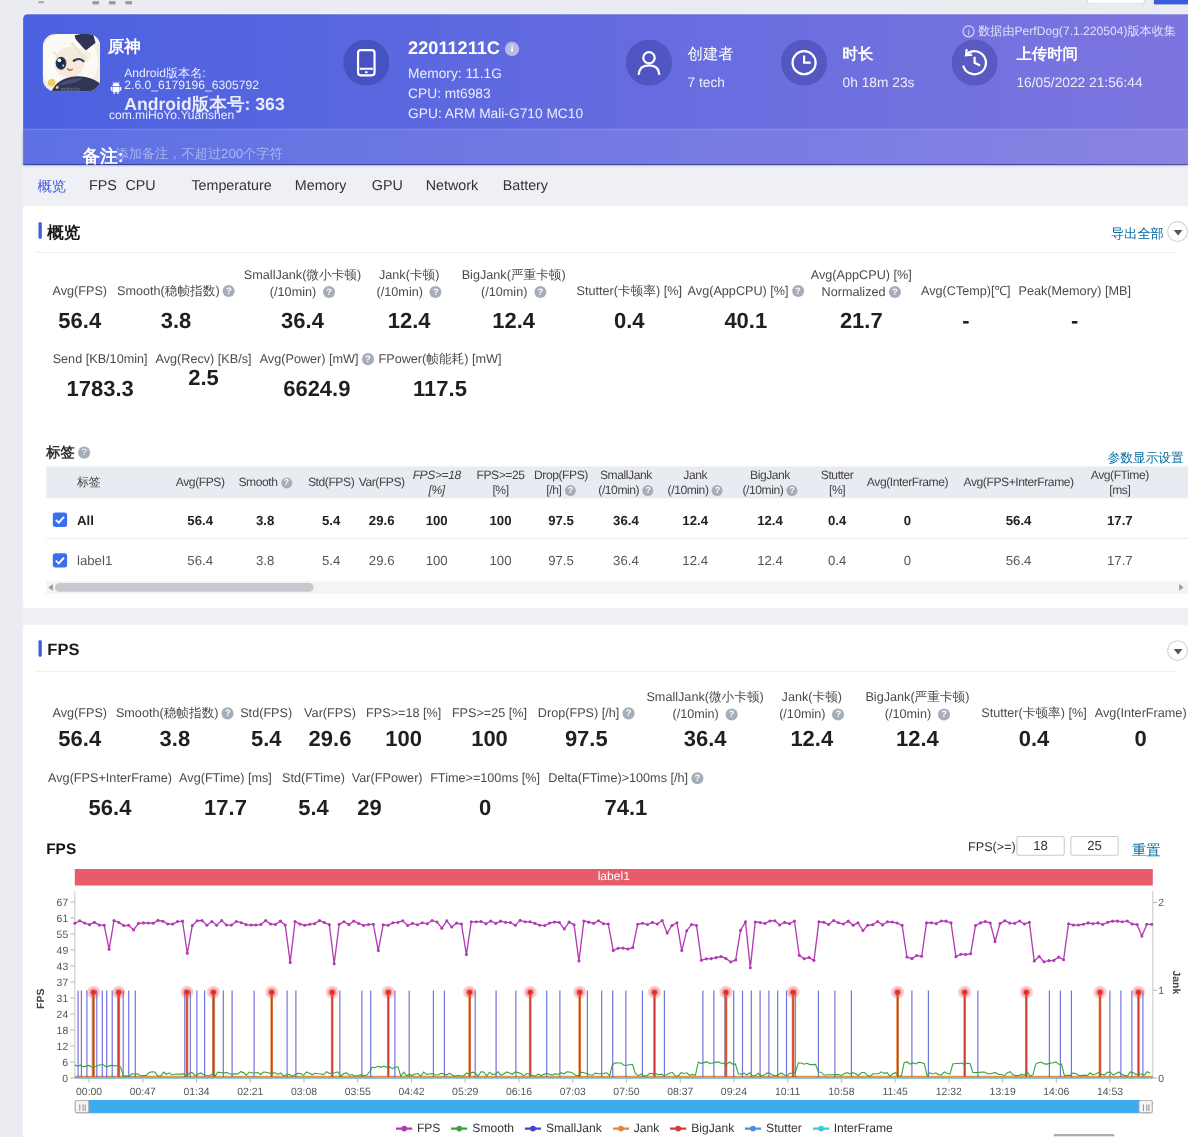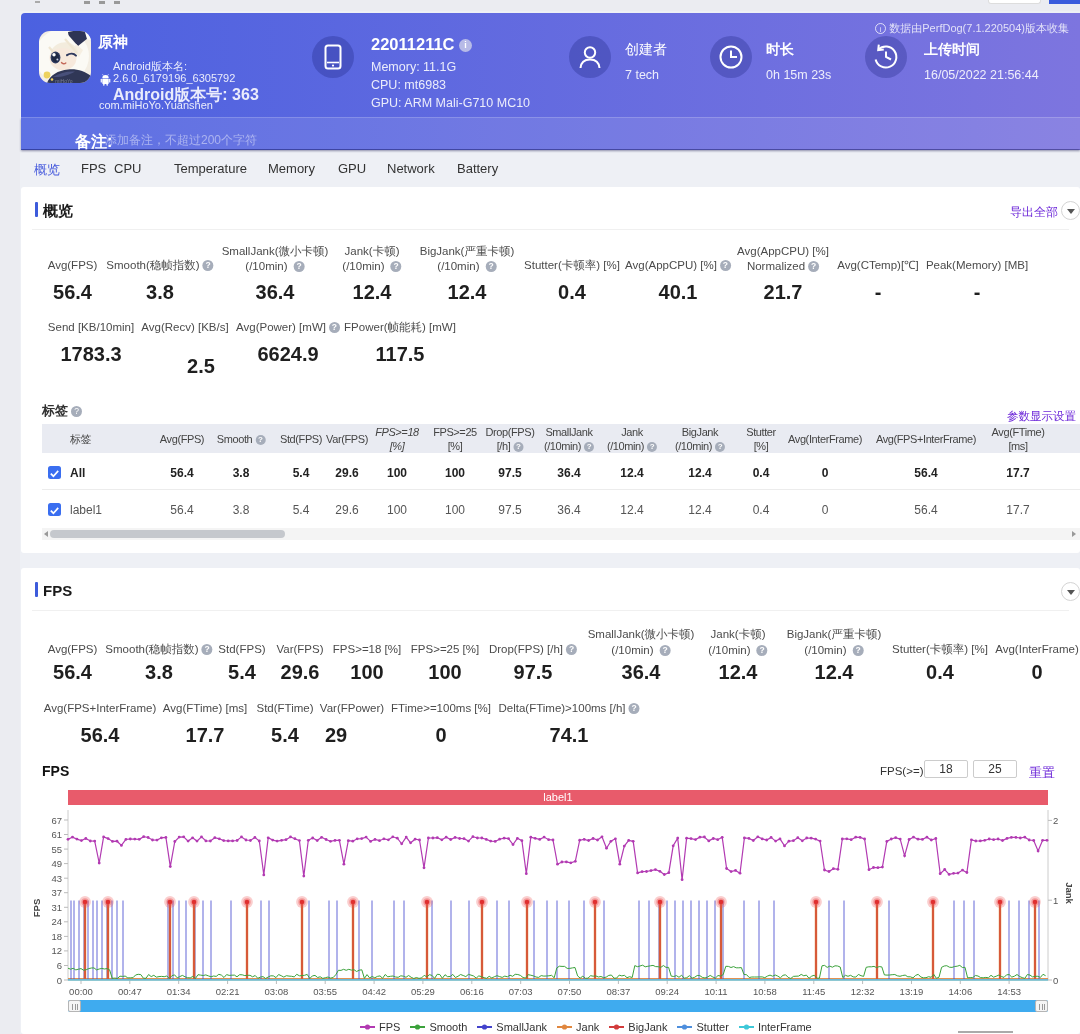--- a/index.html
+++ b/index.html
@@ -20,21 +20,21 @@
 .sval {position:absolute;transform:translateX(-50%);font-size:20px;font-weight:bold;color:#1f1f1f;white-space:nowrap;}
 .qi {display:inline-block;width:11px;height:11px;border-radius:50%;background:#a6adba;color:#fff;
   font-size:8.5px;line-height:11px;text-align:center;margin-left:3px;vertical-align:1px;font-weight:bold;}
 .qis {width:10px;height:10px;line-height:10px;font-size:8px;}
 .th {position:absolute;transform:translateX(-50%);font-size:11px;color:#444;white-space:nowrap;text-align:center;line-height:13.5px;letter-spacing:-0.4px;}
 .tr {position:absolute;transform:translateX(-50%);font-size:12px;color:#555;white-space:nowrap;}
 .tr.b {font-weight:bold;color:#222;}
 .cb {position:absolute;width:13px;height:13px;background:#3a6ef0;border-radius:2.5px;}
 .tab {position:absolute;top:161px;font-size:13px;color:#333;}
 .tab.on {color:#4458dc;}
-.link {position:absolute;color:#6d28d9;font-size:12px;}
+.link {position:absolute;color:#0369a1;font-size:12px;}
 .circ {position:absolute;width:19px;height:19px;border-radius:50%;border:1px solid #d4d4d4;background:#fff;}
 .circ:after {content:"";position:absolute;left:5px;top:7px;border-left:4px solid transparent;
   border-right:4px solid transparent;border-top:5px solid #555;}
 .li {display:inline-flex;align-items:center;margin:0 5px;font-size:11px;color:#333;}
 .li svg {margin-right:4px;}
 .ibox {position:absolute;width:44px;height:18px;border:1px solid #ccc;background:#fff;font-size:12px;
   color:#333;text-align:center;line-height:17px;border-radius:2px;}
 </style></head>
 <body>
 <div id="page">
@@ -123,21 +123,21 @@
 <path d="M11.5,32 C12,25.8 16,23.4 21,23.4 C26,23.4 30,25.8 30.5,32" stroke="#fff" stroke-width="2" fill="none"></path>
     </svg>
   <div class="bt" style="left:625px;top:41px;font-size:14px;font-weight:normal;">创建者</div>
   <div class="bl" style="left:625px;top:68px;">7 tech</div>
   <svg width="42" height="42" viewBox="0 0 42 42" style="position:absolute;left:710px;top:36px;">
 <circle cx="21" cy="21" r="21" fill="rgba(22,28,120,0.28)"></circle>
 <circle cx="21" cy="21" r="10.5" stroke="#fff" stroke-width="2" fill="none"></circle>
 <path d="M21,14.5 L21,21 L27,21" stroke="#fff" stroke-width="2" fill="none"></path>
     </svg>
   <div class="bt" style="left:766px;top:41px;font-size:14px;font-weight:bold;">时长</div>
-  <div class="bl" style="left:766px;top:68px;">0h 15m 23s</div>
+  <div class="bl" style="left:766px;top:68px;">0h 18m 23s</div>
   <svg width="42" height="42" viewBox="0 0 42 42" style="position:absolute;left:865px;top:36px;">
 <circle cx="21" cy="21" r="21" fill="rgba(22,28,120,0.28)"></circle>
 <path d="M13.5,13.5 A10.5,10.5 0 1 1 10.6,23.5" stroke="#fff" stroke-width="2" fill="none"></path>
 <path d="M13.8,8.6 L13.2,14.2 L18.8,13.6" stroke="#fff" stroke-width="2" fill="none"></path>
 <path d="M21,15.5 L21,21 L26,23.5" stroke="#fff" stroke-width="2" fill="none"></path>
     </svg>
   <div class="bt" style="left:924px;top:41px;font-size:14px;font-weight:bold;">上传时间</div>
   <div class="bl" style="left:924px;top:68px;">16/05/2022 21:56:44</div>
 
   <div class="tab on" style="left:34px;">概览</div>
@@ -172,21 +172,21 @@
     <div class="sval" style="left:678px;top:281px;">40.1</div>
     <div class="slab" style="left:783px;top:243.5px;line-height:15.5px;">Avg(AppCPU) [%]<br>Normalized<span class="qi">?</span></div>
     <div class="sval" style="left:783px;top:281px;">21.7</div>
     <div class="slab" style="left:878px;top:259px;">Avg(CTemp)[℃]</div>
     <div class="sval" style="left:878px;top:281px;">-</div>
     <div class="slab" style="left:977px;top:259px;">Peak(Memory) [MB]</div>
     <div class="sval" style="left:977px;top:281px;">-</div>
     <div class="slab" style="left:91px;top:321px;">Send [KB/10min]</div>
     <div class="sval" style="left:91px;top:343px;">1783.3</div>
     <div class="slab" style="left:185px;top:321px;">Avg(Recv) [KB/s]</div>
-    <div class="sval" style="left:185px;top:355px;margin-left:16px;">2.5</div>
+    <div class="sval" style="left:185px;top:333px;">2.5</div>
     <div class="slab" style="left:288px;top:321px;">Avg(Power) [mW]<span class="qi">?</span></div>
     <div class="sval" style="left:288px;top:343px;">6624.9</div>
     <div class="slab" style="left:400px;top:321px;">FPower(帧能耗) [mW]</div>
     <div class="sval" style="left:400px;top:343px;">117.5</div>
 
   <div class="abs" style="left:42px;top:402px;font-size:13px;font-weight:bold;color:#333;">标签<span class="qi" style="font-weight:normal;">?</span></div>
   <div class="link" style="right:4px;top:409px;font-size:11.5px;">参数显示设置</div>
   <div class="abs" style="left:42px;top:424px;width:1038px;height:29px;background:#e9ebf2;"></div>
   <div class="th" style="left:70px;top:433px;transform:none;">标签</div>
     <div class="th" style="left:182px;top:433px;">Avg(FPS)</div>

